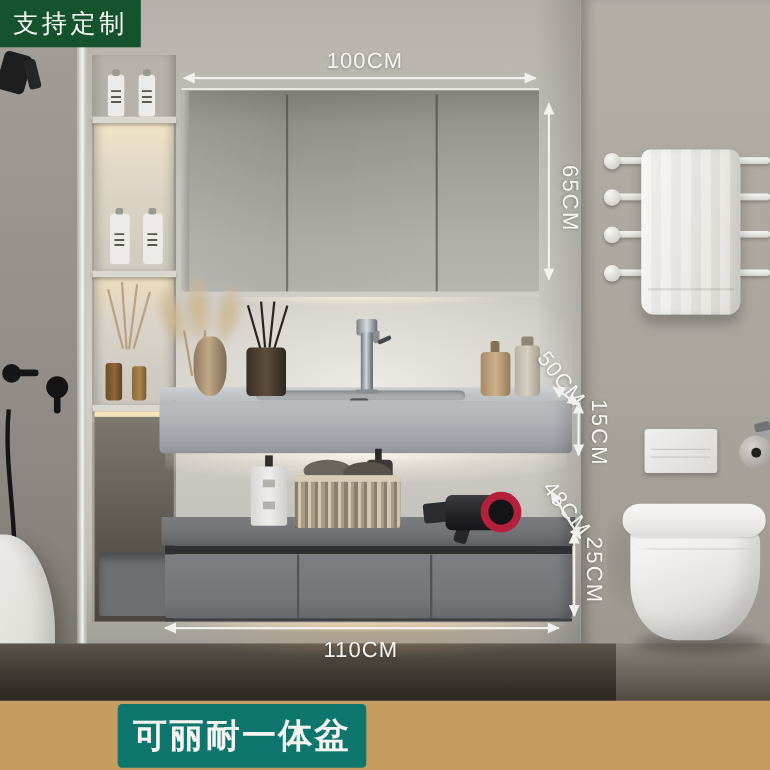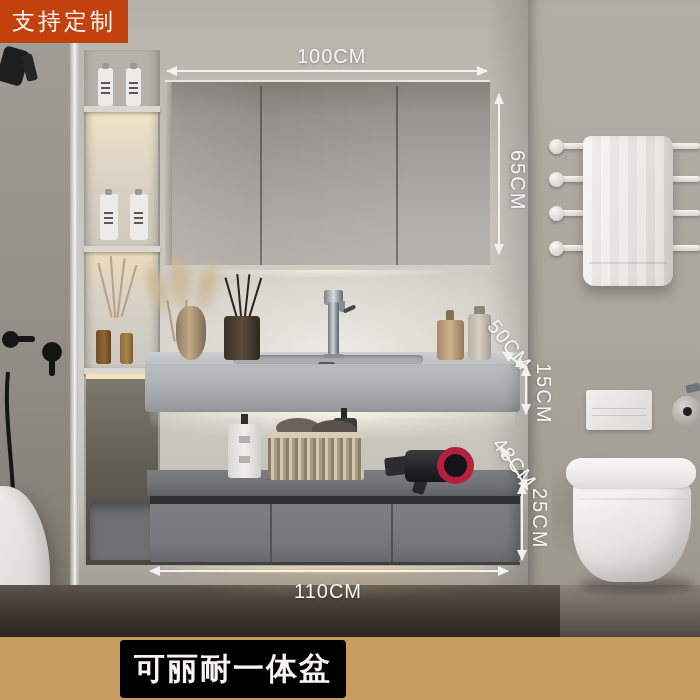--- a/index.html
+++ b/index.html
@@ -221,27 +221,27 @@
   #dim-15-arrow{left:525px;top:366px;height:48px;}
   #dim-15-label{left:534px;top:363px;}
   #dim-48-label{left:505px;top:434px;transform:rotate(52deg);transform-origin:0 0;}
   #dim-48-arrow{left:501px;top:446px;width:50px;transform:rotate(58deg);transform-origin:0 50%;}
   #dim-25-arrow{left:521px;top:484px;height:76px;}
   #dim-25-label{left:530px;top:488px;}
   #dim-110-arrow{left:150px;top:570px;width:358px;}
   #dim-110-label{left:294px;top:581px;}
 
   
-  #customize-badge{left:0;top:0;width:128px;height:43px;background:#c2410c;
+  #customize-badge{left:0;top:0;width:128px;height:43px;background:#14532d;
     color:#fdfcf9;font-size:23px;font-weight:500;letter-spacing:3px;
     display:flex;align-items:center;justify-content:center;}
   #bottom-banner{left:0;top:637px;width:700px;height:63px;background:#c69c60;
     display:flex;align-items:center;padding-left:95px;}
   #banner-left{position:static;color:#fdfdfb;font-size:33px;font-weight:700;letter-spacing:1px;white-space:nowrap;}
-  #carrara-badge{position:static;margin-left:25px;background:#000000;color:#f5f4f1;
+  #carrara-badge{position:static;margin-left:12px;background:#0f766e;color:#f5f4f1;
     font-size:31px;font-weight:600;letter-spacing:2px;padding:8px 14px;border-radius:4px;white-space:nowrap;}
 </style>
 </head>
 <body>
 
 <div id="scene">
 
   <div id="left-wall"></div>
   <div id="niche-wall"></div>
   <div id="counter-wall-glow"></div>

